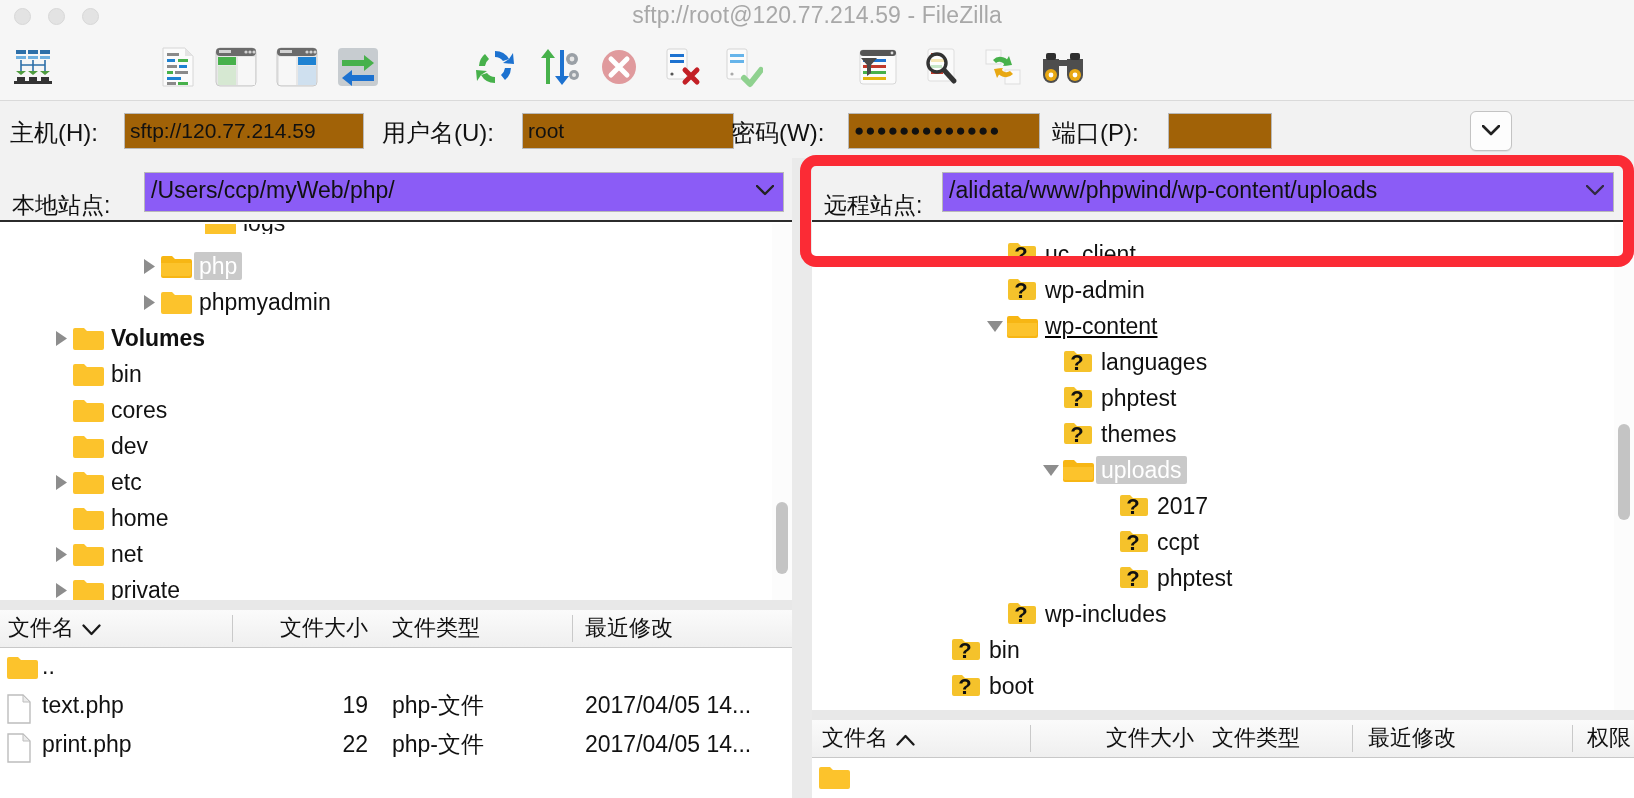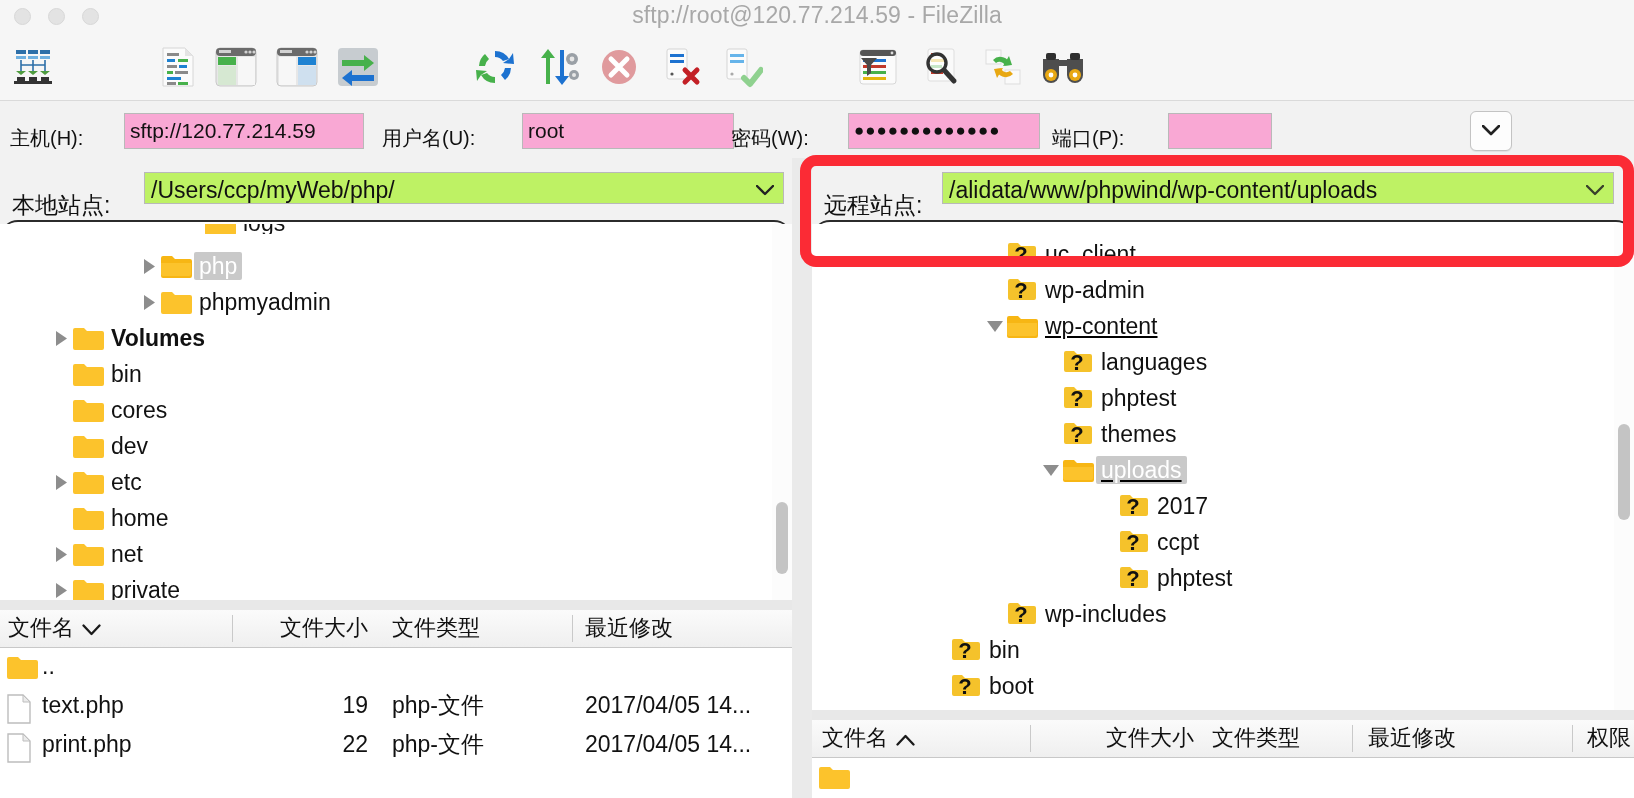--- a/index.html
+++ b/index.html
@@ -39,25 +39,25 @@
   }
   .tbtn svg { display: block; }
 
   
   .connbar {
     position: absolute; left: 0; top: 100px; width: 1634px; height: 58px;
     background: #f2f2f2;
     border-top: 1px solid #dadada;
   }
   .cb-label {
-    position: absolute; font-size: 20px; color: #111; top: 16px; white-space: nowrap; margin-top: 8px;
+    position: absolute; font-size: 24px; color: #111; top: 16px; white-space: nowrap;
   }
   .cb-input {
     position: absolute; top: 12px; height: 36px;
-    background: #f9a8d4; border: 1px solid #b9b9b9;
+    background: #a16207; border: 1px solid #b9b9b9;
     font-size: 21px; color: #111; line-height: 34px;
     padding: 0 5px; overflow: hidden; white-space: nowrap;
   }
   .cb-input.pw { letter-spacing: 1px; font-size: 17px; }
   .qbtn {
     position: absolute; top: 10px; height: 40px;
     background: #fdfdfd; border: 1px solid #c3c3c3; border-radius: 6px;
     font-size: 22px; color: #111; line-height: 38px; text-align: center;
     box-shadow: 0 1px 1px rgba(0,0,0,.07);
   }
@@ -70,35 +70,35 @@
 
   
   .siterow {
     position: absolute; top: 158px; height: 62px;
     background: #f2f2f2;
   }
   .site-label {
     position: absolute; font-size: 23px; color: #111; top: 32px; white-space: nowrap;
   }
   .site-combo {
-    position: absolute; top: 14px; height: 32px;
-    background: #bef264; border: 1px solid #b9b9b9;
+    position: absolute; top: 14px; height: 40px;
+    background: #8b5cf6; border: 1px solid #b9b9b9;
   }
   .site-combo .val {
     position: absolute; left: 6px; top: 0; line-height: 34px;
     font-size: 23px; color: #111; white-space: nowrap;
   }
   .site-combo .chev {
     position: absolute; right: 0; top: 0; width: 36px; height: 34px;
     display: flex; align-items: center; justify-content: center;
   }
 
   
   .pane { position: absolute; background: #fff; }
-  .pane-border-top { border-top: 2px solid #2b2b2b; border-radius: 18px; }
+  .pane-border-top { border-top: 2px solid #2b2b2b; }
 
   .tree {
     position: absolute; overflow: hidden; background: #fff;
   }
   .trow {
     position: absolute; height: 36px; display: flex; align-items: center;
     white-space: nowrap;
   }
   .trow .tw-arrow {
     width: 22px; height: 22px; display: flex; align-items: center; justify-content: center;
@@ -575,21 +575,21 @@
         <div class="trow" style="left: 228px; top: 192px;">
           <span class="tw-arrow"></span>
           <span class="tw-icon">
             <svg width="32" height="27" viewBox="0 0 32 27">
               <path d="M2 4a2 2 0 0 1 2-2h8l3 3h13a2 2 0 0 1 2 2v14a2 2 0 0 1-2 2H4a2 2 0 0 1-2-2z" fill="#f5c22b"></path>
               <text x="15" y="21" font-family="Liberation Sans, sans-serif" font-size="22" font-weight="bold" fill="#111" text-anchor="middle">?</text>
             </svg>
           </span>
           <span class="tw-label">themes</span>
         </div>
-        <div class="trow" style="left: 228px; top: 228px; text-decoration: underline;">
+        <div class="trow" style="left: 228px; top: 228px;">
           <span class="tw-arrow">
             <svg width="18" height="15" viewBox="0 0 18 15">
               <path d="M1 2h16L9 13z" fill="#8d8d8d"></path>
             </svg>
           </span>
           <span class="tw-icon">
             <svg width="32" height="25" viewBox="0 0 32 25">
               <path d="M1 4a2 2 0 0 1 2-2h9l3 3h15a2 2 0 0 1 2 2v15a2 2 0 0 1-2 2H3a2 2 0 0 1-2-2z" fill="#f7b614"></path>
               <path d="M1 9h30v11a2 2 0 0 1-2 2H3a2 2 0 0 1-2-2z" fill="#fcc32c"></path>
             </svg>

